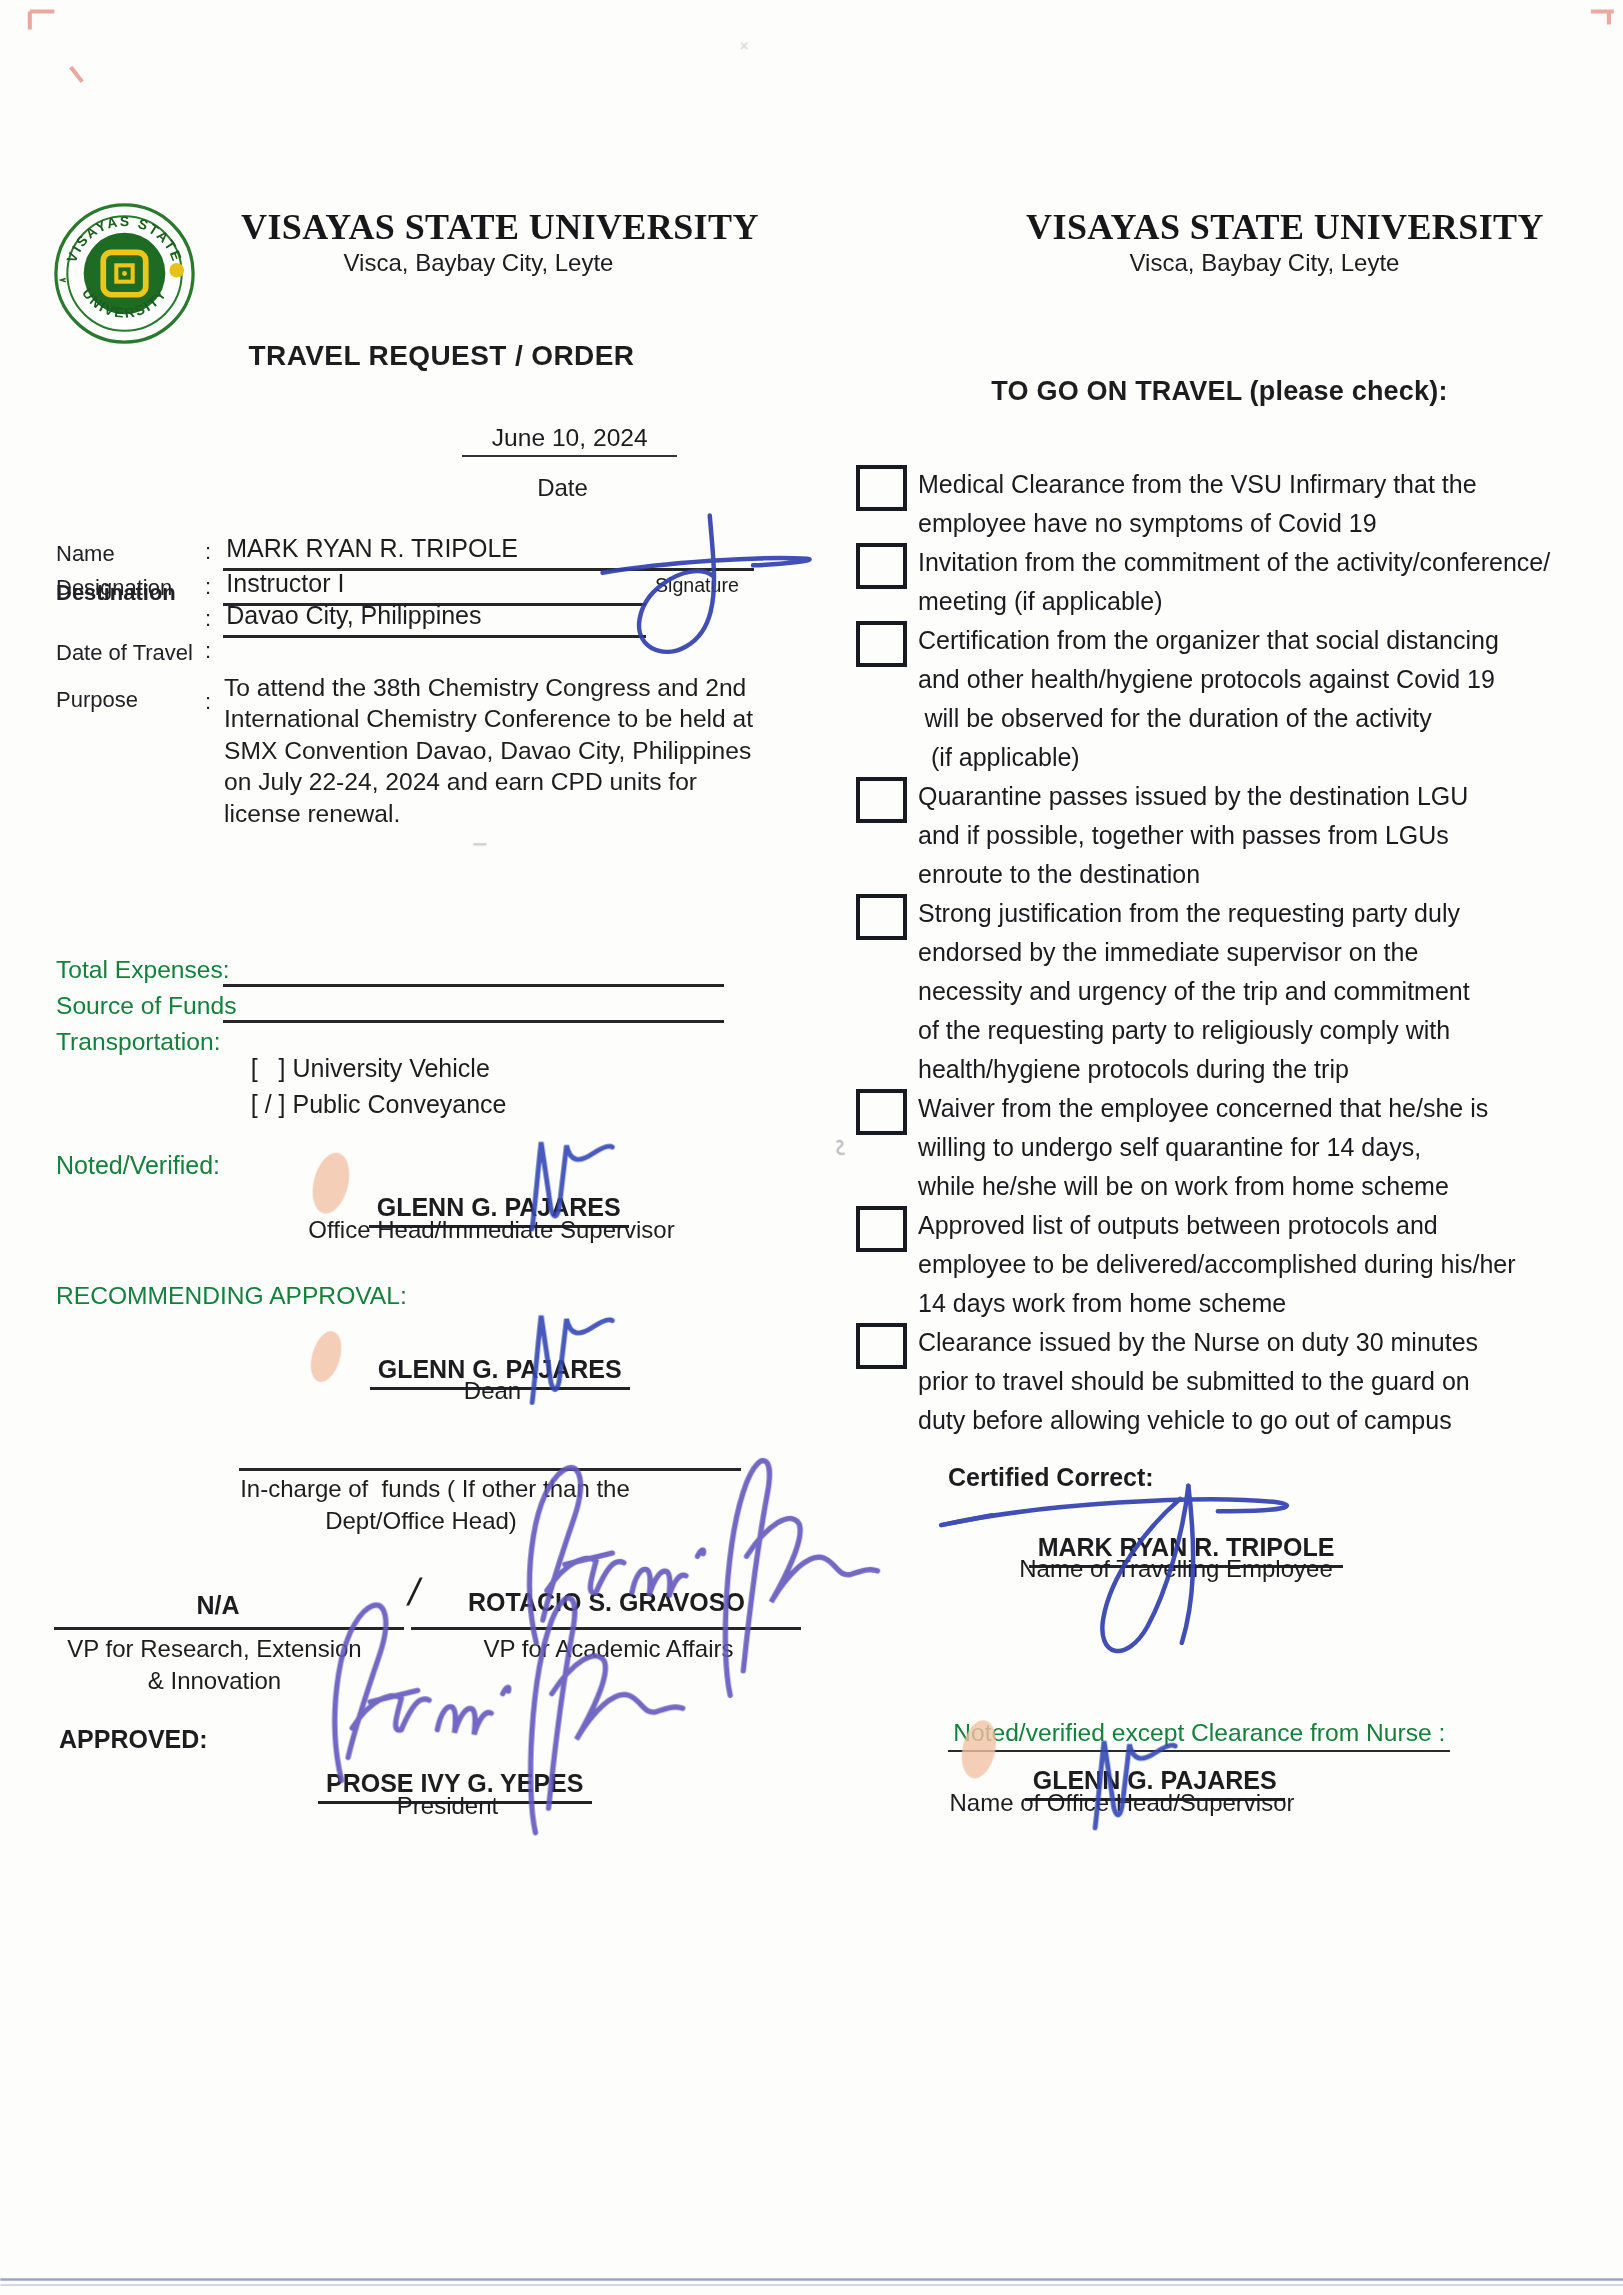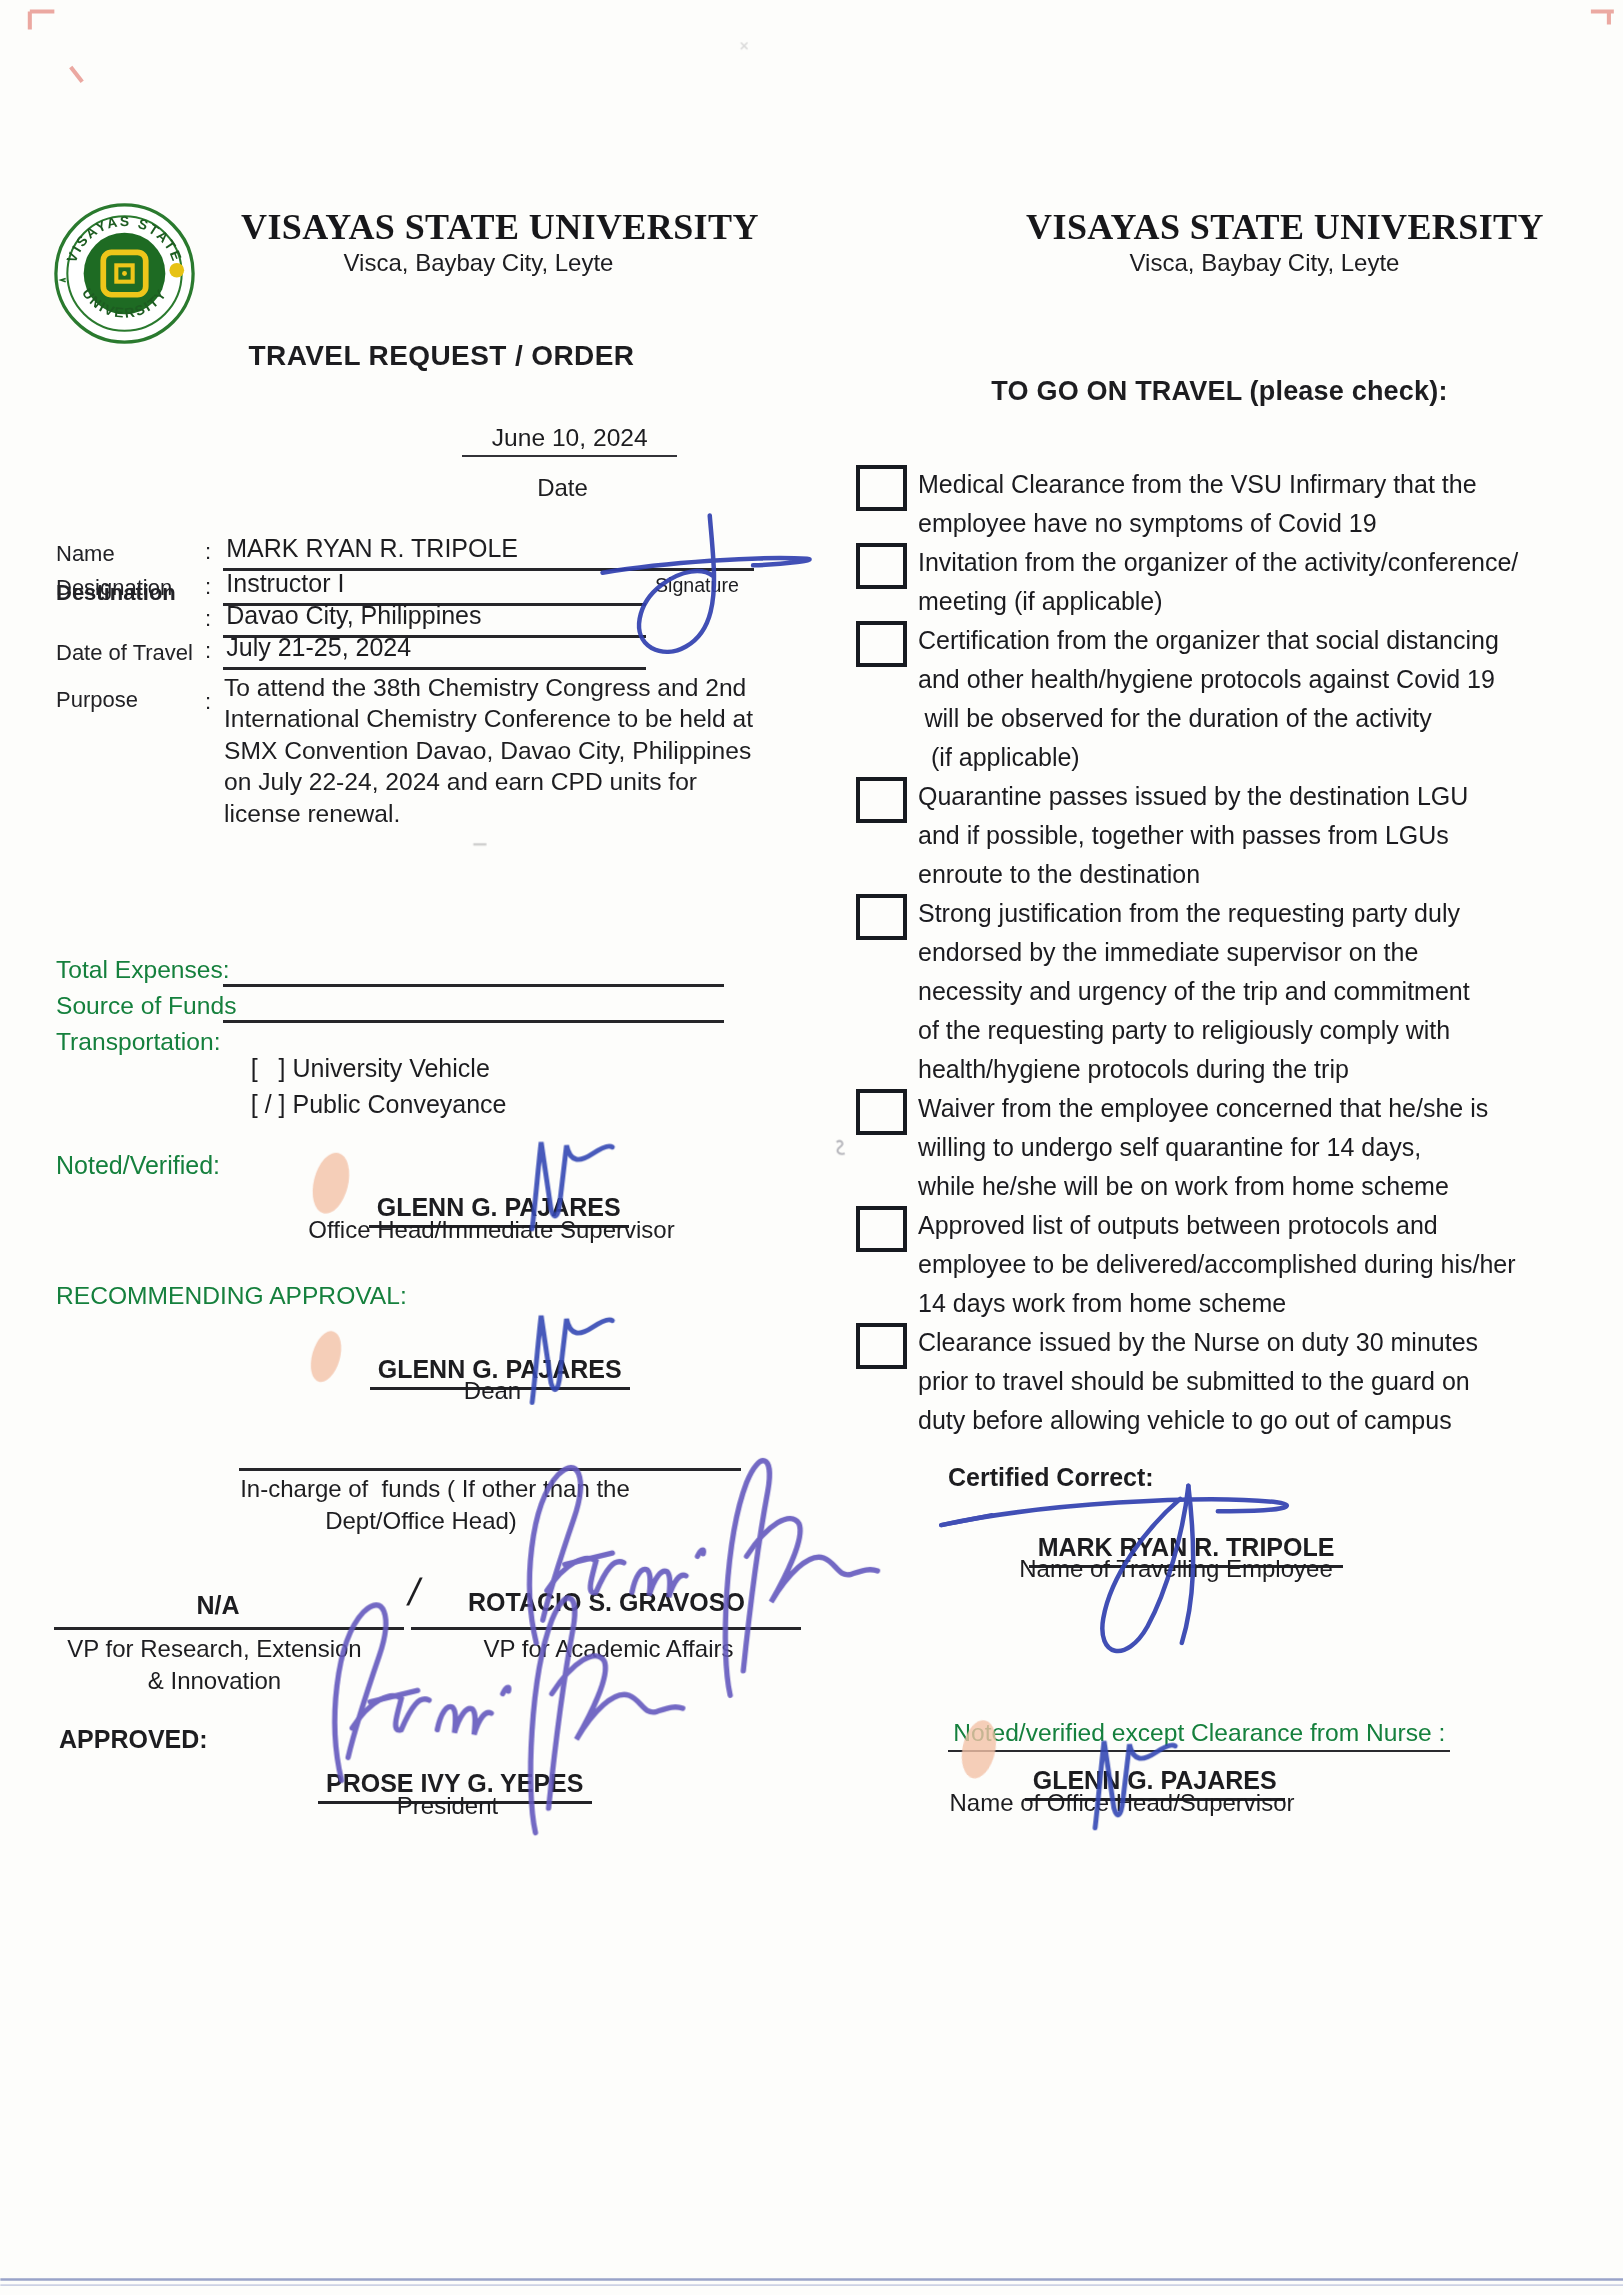--- a/index.html
+++ b/index.html
@@ -71,21 +71,20 @@
   <div class="abs lbl" style="left:56px;top:575px;">Designation</div>
   <div class="abs lbl" style="left:205px;top:574px;">:</div>
   <div class="fval" style="left:223px;top:569px;width:416px;">Instructor I</div>
 
   <div class="abs lbl" style="left:56px;top:580px;font-weight:bold;">Destination</div>
   <div class="abs lbl" style="left:205px;top:606px;">:</div>
   <div class="fval" style="left:223px;top:601px;width:416px;">Davao City, Philippines</div>
 
   <div class="abs lbl" style="left:56px;top:640px;">Date of Travel</div>
   <div class="abs lbl" style="left:205px;top:638px;">:</div>
-  <div class="fval" style="left:223px;top:633px;width:416px;">July 21-25, 2024</div>
 
   <div class="abs lbl" style="left:56px;top:687px;">Purpose</div>
   <div class="abs lbl" style="left:205px;top:689px;">:</div>
   <div class="pline" style="left:224px;top:674px;">To attend the 38th Chemistry Congress and 2nd</div>
   <div class="pline" style="left:224px;top:705px;">International Chemistry Conference to be held at</div>
   <div class="pline" style="left:224px;top:737px;">SMX Convention Davao, Davao City, Philippines</div>
   <div class="pline" style="left:224px;top:768px;">on July 22-24, 2024 and earn CPD units for</div>
   <div class="pline" style="left:224px;top:800px;">license renewal.</div>
 
   <div class="abs" style="left:655px;top:574px;font-size:19.6px;">Signature</div>
@@ -139,21 +138,21 @@
   <div class="abs ttl2 c" style="left:843px;top:376px;width:753px;">TO GO ON TRAVEL (please check):</div>
 
   <div class="cl-wrap">
     <div class="cl-item">
       <span class="cl-box"></span>
       <div class="cl-line">Medical Clearance from the VSU Infirmary that the</div>
       <div class="cl-line">employee have no symptoms of Covid 19</div>
     </div>
     <div class="cl-item">
       <span class="cl-box"></span>
-      <div class="cl-line">Invitation from the organizer of the activity/conference/</div>
+      <div class="cl-line">Invitation from the commitment of the activity/conference/</div>
       <div class="cl-line">meeting (if applicable)</div>
     </div>
     <div class="cl-item">
       <span class="cl-box"></span>
       <div class="cl-line">Certification from the organizer that social distancing</div>
       <div class="cl-line">and other health/hygiene protocols against Covid 19</div>
       <div class="cl-line i6">will be observed for the duration of the activity</div>
       <div class="cl-line i12">(if applicable)</div>
     </div>
     <div class="cl-item">

